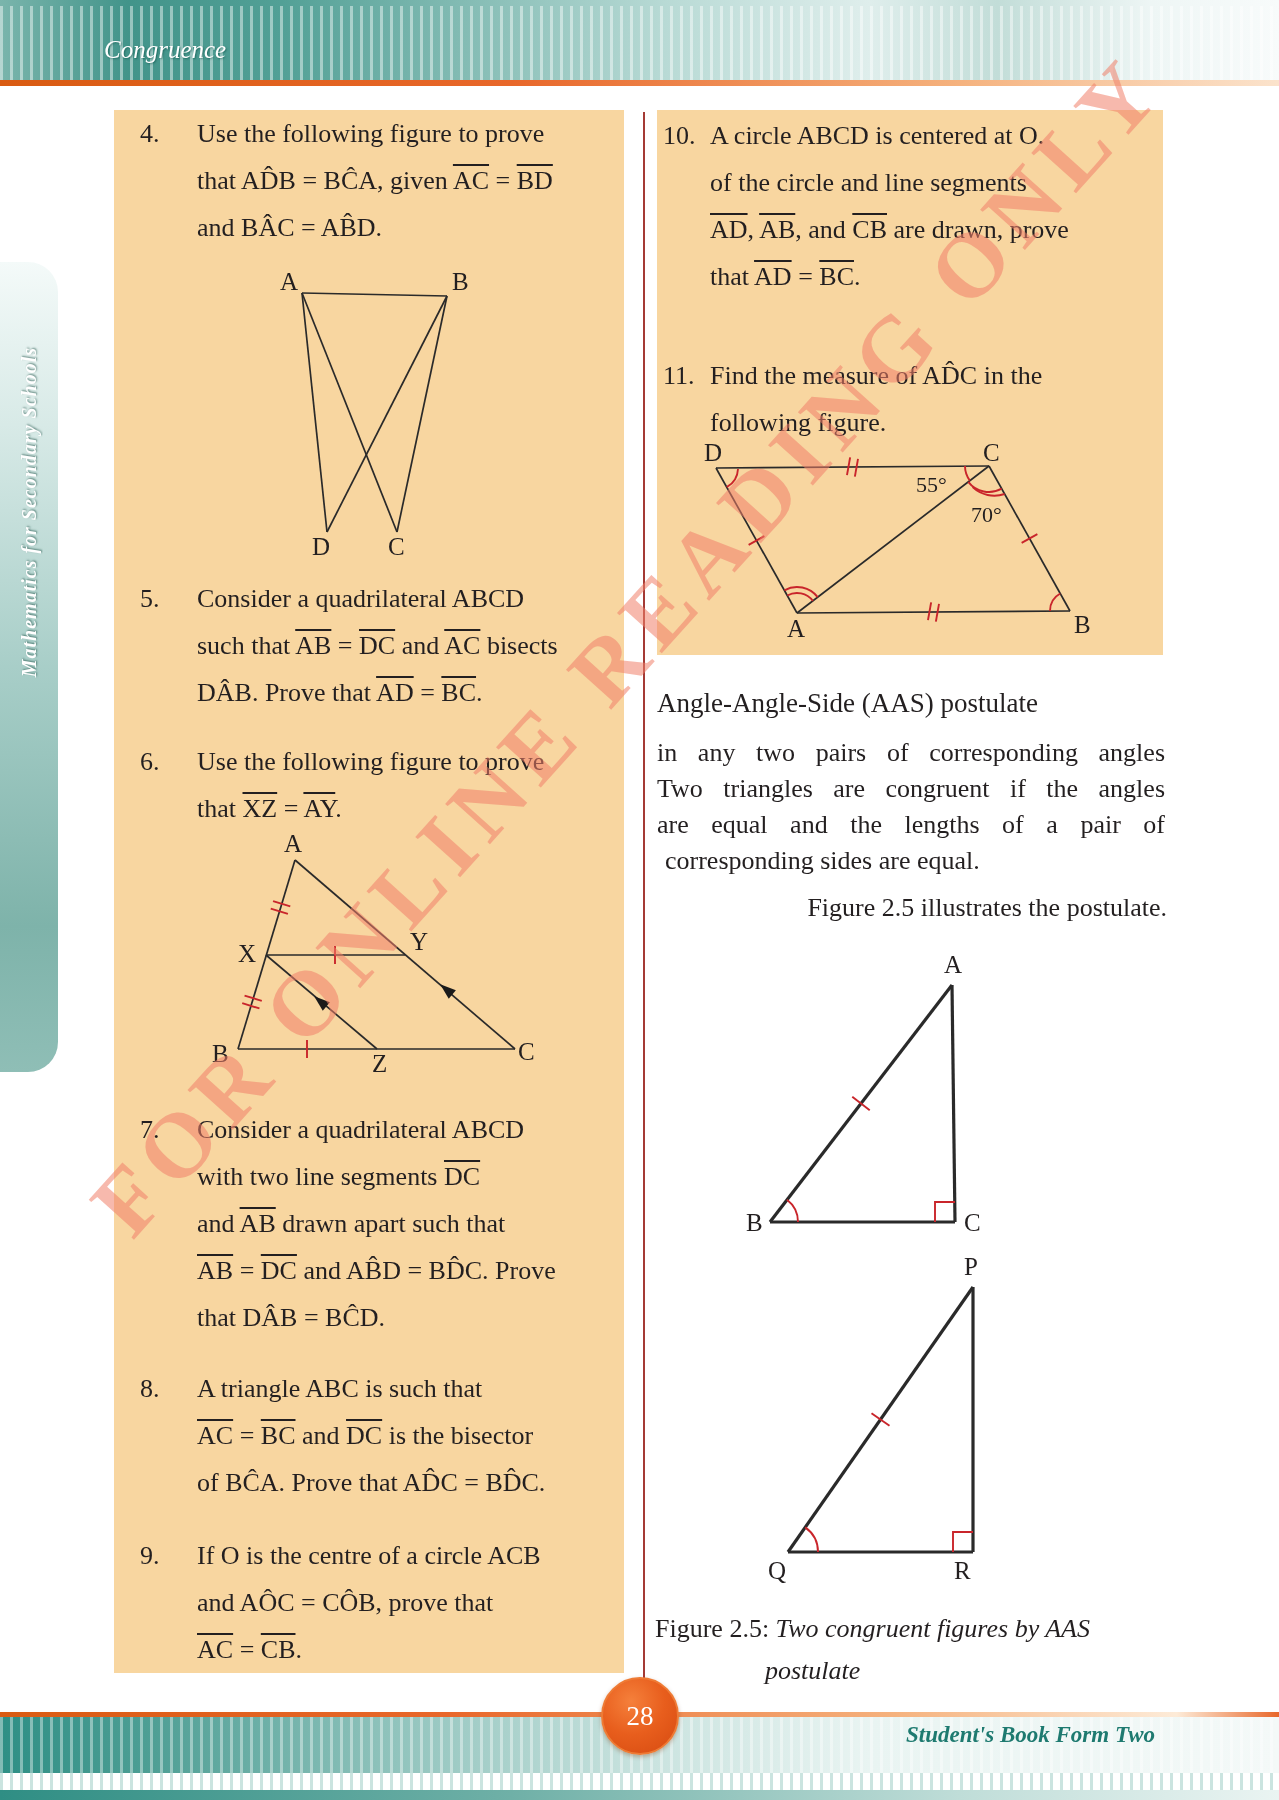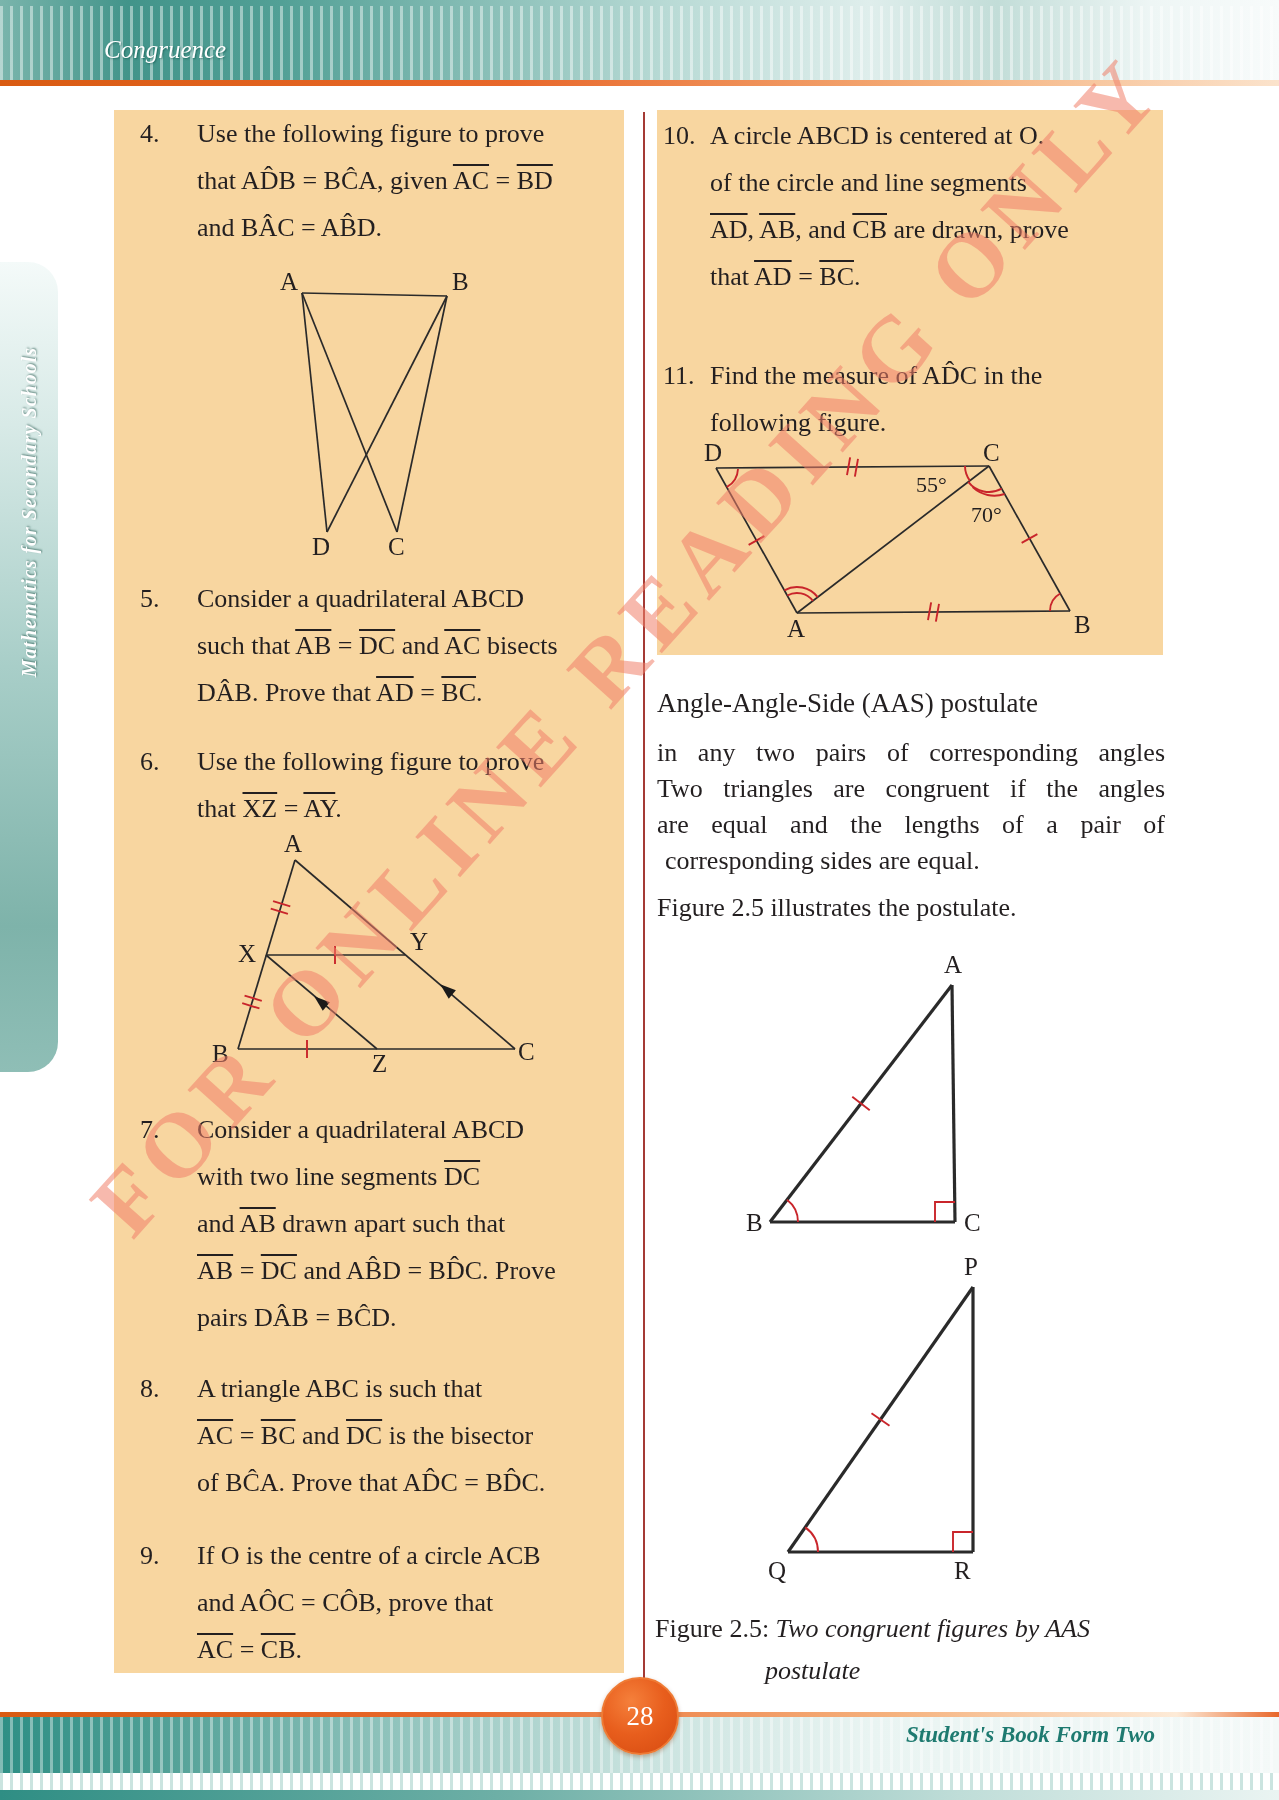--- a/index.html
+++ b/index.html
@@ -44,21 +44,21 @@
   #p9{left:140px;top:1532px;width:470px;}
   #p10{left:663px;top:112px;width:494px;}
   #p11{left:663px;top:352px;width:494px;}
   #p10 .pnum,#p11 .pnum{flex:0 0 47px;}
 
   
   .aas-heading{left:657px;top:688px;width:510px;font-size:27px;z-index:3;}
   .aas-body{left:657px;top:735px;width:508px;font-size:26px;line-height:36px;z-index:3;}
   .aas-line{text-align:justify;text-align-last:justify;}
   .aas-line:last-child{text-align-last:left;margin-left:8px;}
-  .aas-intro{left:657px;top:893px;width:510px;font-size:26px;z-index:3;}
+  .aas-intro{left:657px;top:893px;width:510px;font-size:26px;z-index:3;text-align:right;}
   .fig-caption{left:655px;top:1608px;width:508px;font-size:26px;line-height:42px;z-index:3;}
   .fig-caption .ital{font-style:italic;}
   .caption-line2{margin-left:110px;font-style:italic;}
 
   
   svg{position:absolute;z-index:2;overflow:visible;}
   #fig1{left:240px;top:250px;}
   #fig2{left:200px;top:840px;}
   #fig3{left:690px;top:445px;}
   #fig4{left:740px;top:945px;}
@@ -132,21 +132,21 @@
         <div class="pline">that <span class="ov">XZ</span> = <span class="ov">AY</span>.</div>
       </div>
     </div>
     <div class="problem" id="p7">
       <span class="pnum">7.</span>
       <div class="pbody">
         <div class="pline">Consider a quadrilateral ABCD</div>
         <div class="pline">with two line segments <span class="ov">DC</span></div>
         <div class="pline">and <span class="ov">AB</span> drawn apart such that</div>
         <div class="pline"><span class="ov">AB</span> = <span class="ov">DC</span> and AB̂D = BD̂C. Prove</div>
-        <div class="pline">pairs DÂB = BĈD.</div>
+        <div class="pline">that DÂB = BĈD.</div>
       </div>
     </div>
     <div class="problem" id="p8">
       <span class="pnum">8.</span>
       <div class="pbody">
         <div class="pline">A triangle ABC is such that</div>
         <div class="pline"><span class="ov">AC</span> = <span class="ov">BC</span> and <span class="ov">DC</span> is the bisector</div>
         <div class="pline">of BĈA. Prove that AD̂C = BD̂C.</div>
       </div>
     </div>

